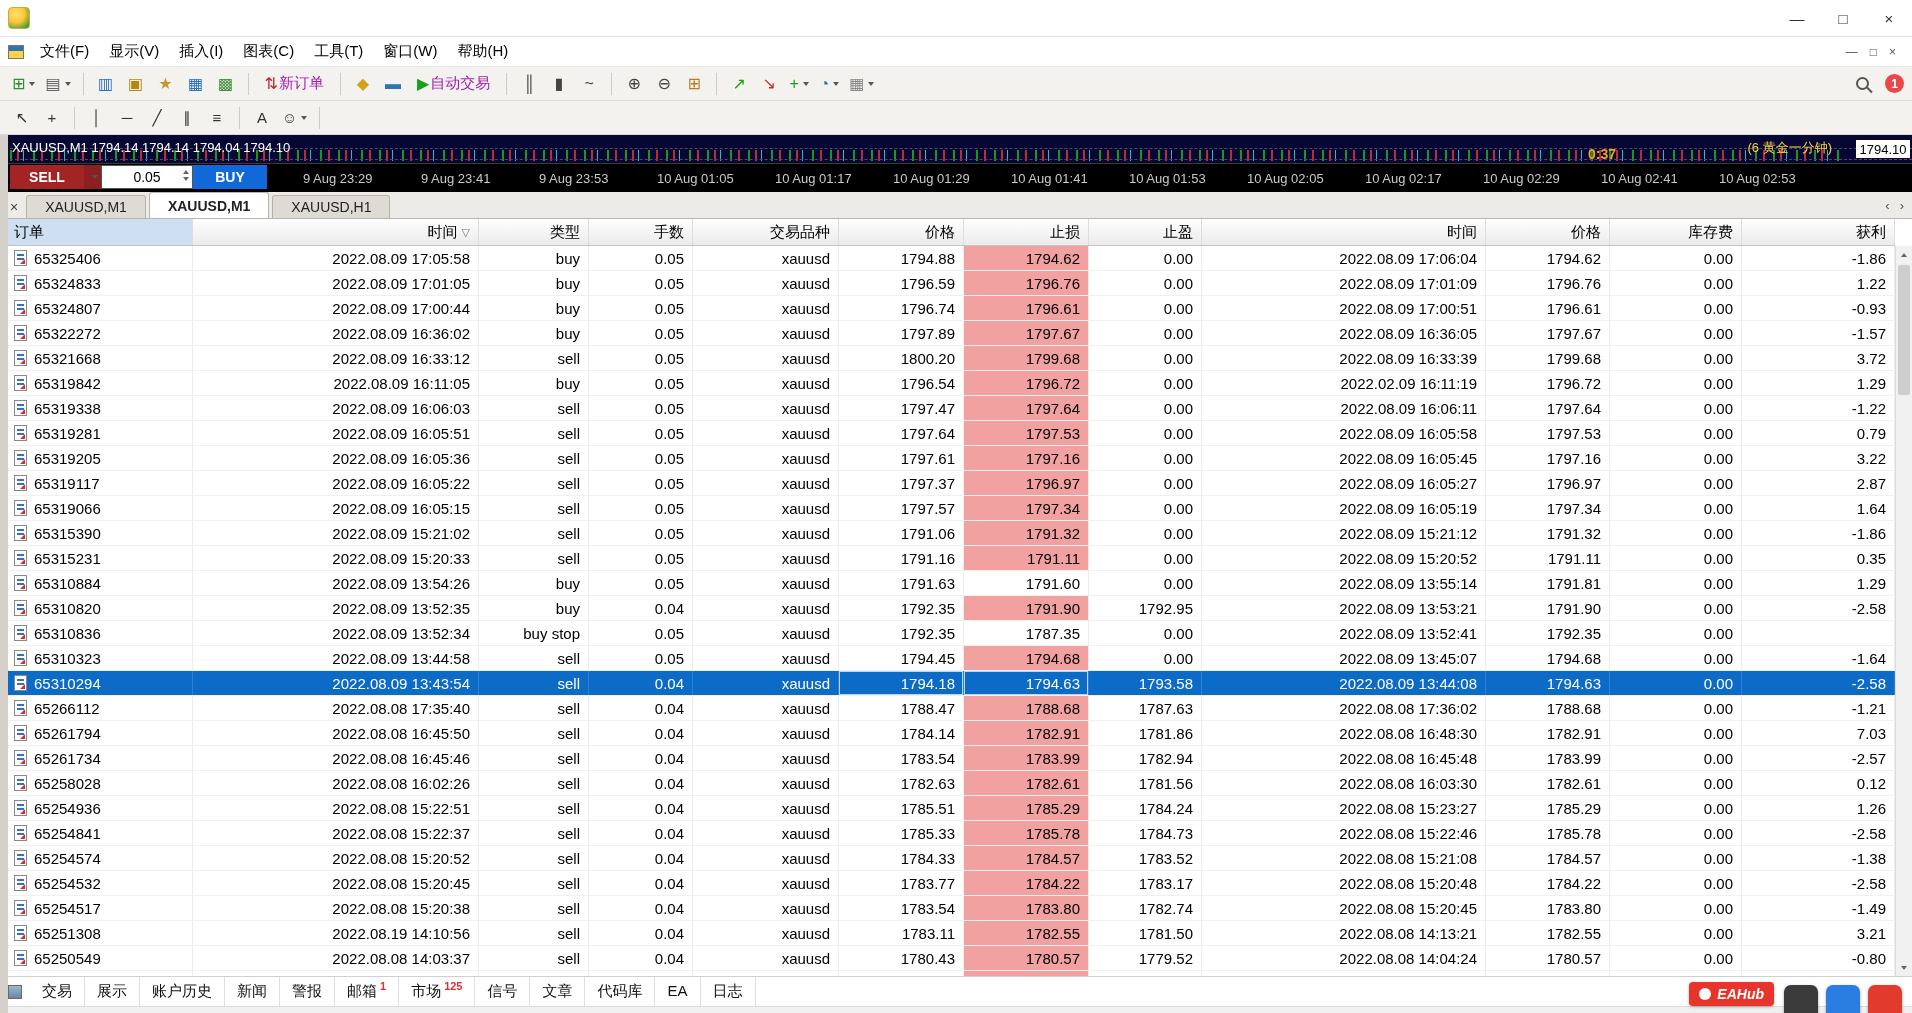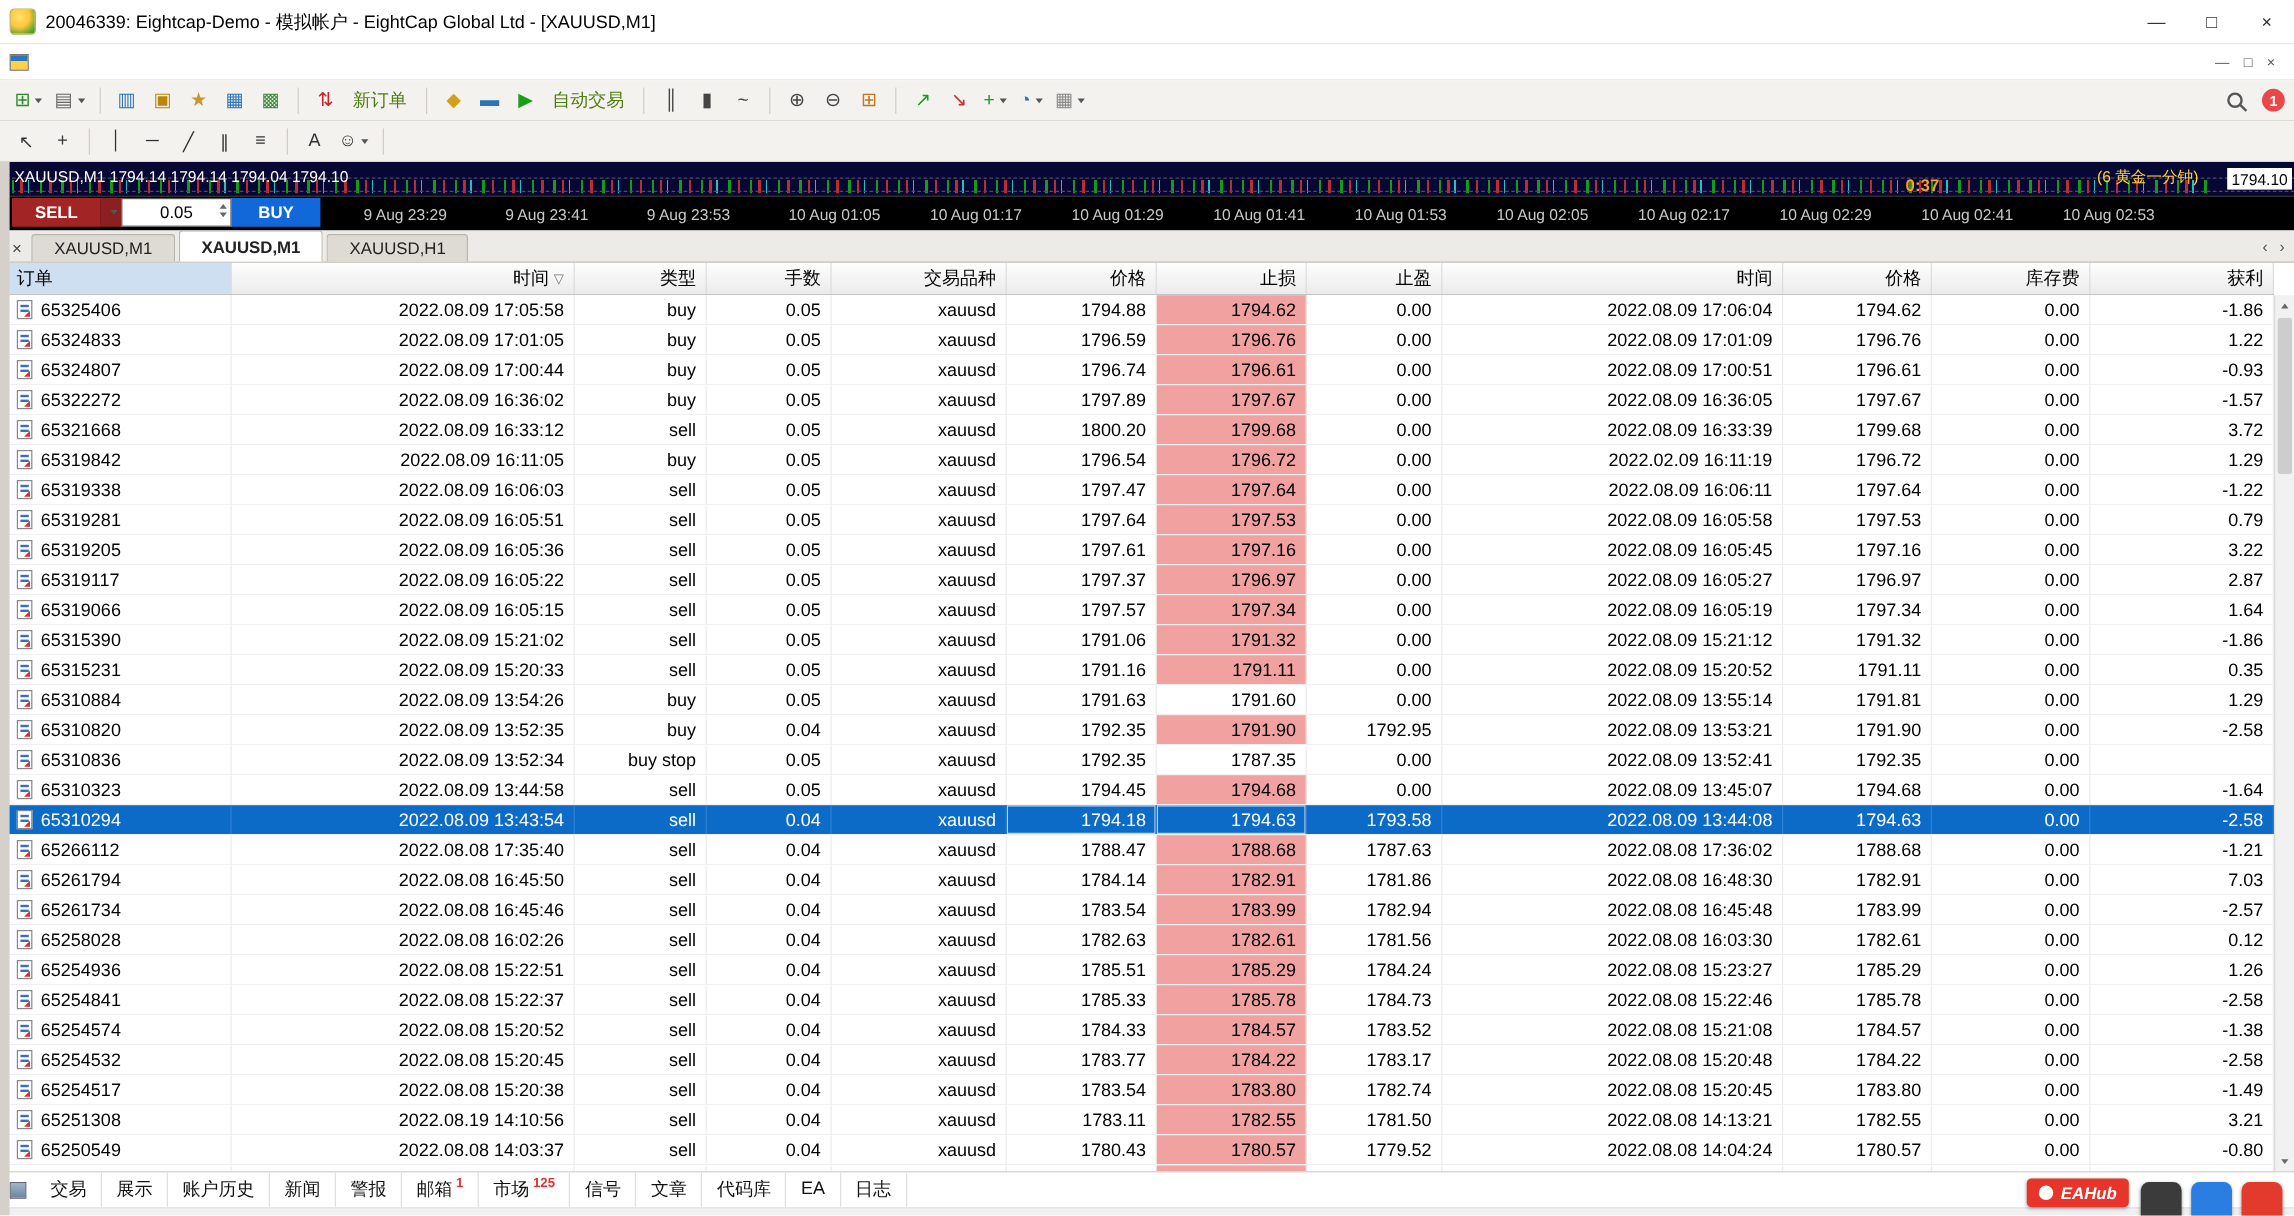--- a/index.html
+++ b/index.html
@@ -21,21 +21,21 @@
   .menu-item{font-size:15px;padding:4px 10px;white-space:nowrap}
   .child-controls{margin-left:auto;display:flex;gap:12px;padding-right:10px}
   .child-controls span{font-size:12px;color:#555}
 
   
   .toolbar{height:34px;background:#f4f2ef;border-bottom:1px solid #dcdad6;display:flex;align-items:center;padding:0 8px}
   .tb-items{display:flex;align-items:center;gap:2px}
   .tb-btn{height:28px;min-width:28px;padding:0 4px;display:flex;align-items:center;justify-content:center;border-radius:3px;cursor:default}
   .tb-btn.labeled{padding:0 8px}
   .tb-glyph{font-size:16px;line-height:1}
-  .tb-label{font-size:15px;margin-left:16px;color:#4d7c0f}
+  .tb-label{font-size:15px;margin-left:1px;color:#a21caf}
   .tb-sep{width:1px;height:22px;background:#cfccc6;margin:0 6px}
   .tb-right{margin-left:auto;display:flex;align-items:center;gap:16px;padding-right:4px}
   .magnifier{width:13px;height:13px;border:2px solid #555;border-radius:50%;position:relative;display:inline-block}
   .magnifier::after{content:"";position:absolute;width:7px;height:2px;background:#555;transform:rotate(45deg);right:-6px;bottom:-3px}
   .notif{width:19px;height:19px;border-radius:50%;background:#e8484a;color:#fff;font-size:12px;font-weight:bold;display:flex;align-items:center;justify-content:center;margin-right:-4px}
   .tfs{margin-left:10px}
   .tf-btn{height:26px;padding:0 8px;display:flex;align-items:center;font-size:14px;color:#222;border:1px solid transparent;border-radius:2px}
   .tf-btn.active{background:#e0ddd7;border-color:#b3afa8;box-shadow:inset 0 1px 2px rgba(0,0,0,.18)}
   .tool-glyph{font-size:15px;color:#333}
 
@@ -119,30 +119,38 @@
   .fi.f2{background:#2a7de1}
   .fi.f3{background:#e23b2e}
 </style>
 </head>
 <body>
 
 <div class="app">
 
   <div class="titlebar">
     <div class="appicon"></div>
-    <div class="title-text">20046339: Eightcap-Demo - 模拟帐户 - EightCap Global Ltd - [XAUUSD,M1]</div>
     <div class="win-controls">
       <span class="wc">—</span>
       <span class="wc">□</span>
       <span class="wc">×</span>
     </div>
   </div>
 
   <div class="menubar">
     <span class="chart-mini-icon"></span>
+    <div class="menu-items">
+        <span class="menu-item">文件(F)</span>
+        <span class="menu-item">显示(V)</span>
+        <span class="menu-item">插入(I)</span>
+        <span class="menu-item">图表(C)</span>
+        <span class="menu-item">工具(T)</span>
+        <span class="menu-item">窗口(W)</span>
+        <span class="menu-item">帮助(H)</span>
+      </div>
     <div class="child-controls">
       <span>—</span>
       <span>□</span>
       <span>×</span>
     </div>
   </div>
 
   <div class="toolbar">
     <div class="tb-items">
         <div class="tb-btn">

